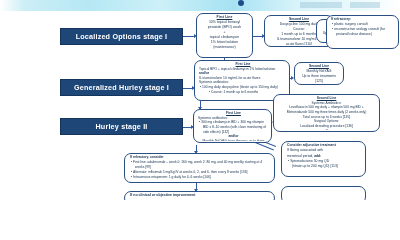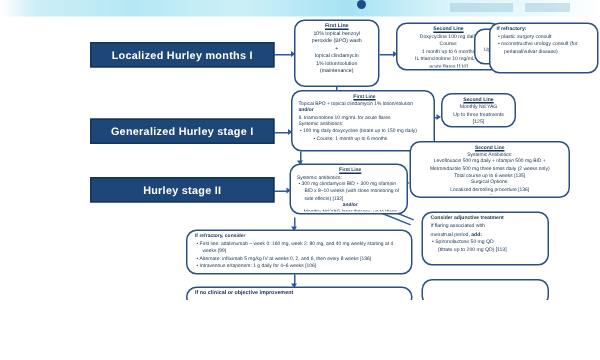--- a/index.html
+++ b/index.html
@@ -138,21 +138,21 @@
   <div class="diag" style="left:248px;top:139px;width:28px;transform:rotate(22deg);"></div>
   <div class="diag" style="left:251px;top:136px;width:27px;transform:rotate(22deg);"></div>
 
   <div class="line v" style="left:196px;top:145px;height:8px;"></div>
   <div class="arrow-d" style="left:193.5px;top:151px;"></div>
 
   <div class="line v" style="left:196px;top:183px;height:8px;"></div>
   <div class="arrow-d" style="left:193.5px;top:189px;"></div>
 
   <div class="stage" style="left:60px;top:28px;width:123px;height:17px;font-size:7.2px;">
-    <span>Localized Hurley months I</span>
+    <span>Localized Options stage I</span>
   </div>
   <div class="stage" style="left:60px;top:118px;width:123px;height:17px;font-size:7.2px;">
     <span>Hurley stage II</span>
   </div>
   <div class="stage" style="left:60px;top:79px;width:123px;height:17px;font-size:7.2px;">
     <span>Generalized Hurley stage I</span>
   </div>
 
   <div class="box" style="left:196px;top:13px;width:57px;height:45px;">
     <div class="box-inner" style="font-size:3.5px;line-height:1.42;">

